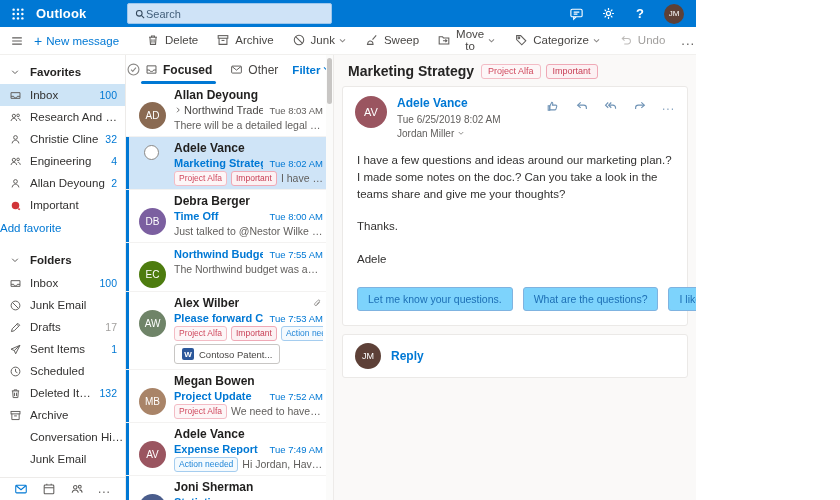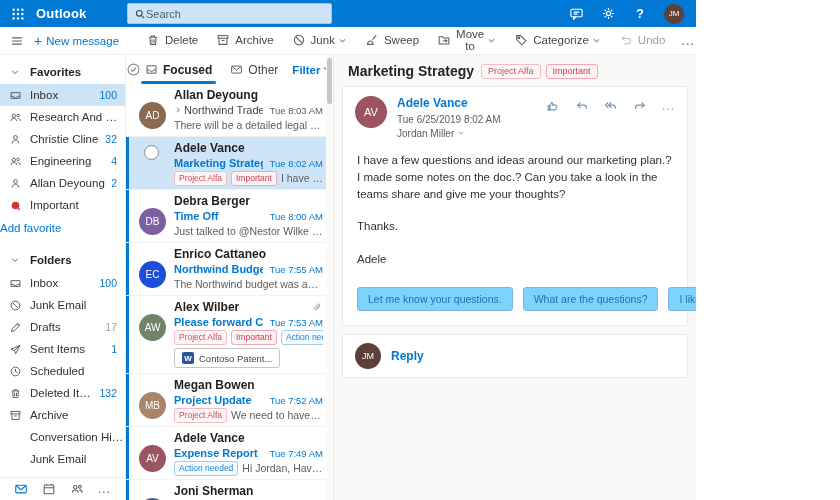--- a/index.html
+++ b/index.html
@@ -540,25 +540,22 @@
                   <span>Time Off</span>
                 </span>
                 <span class="m-time">Tue 8:00 AM</span>
               </div>
               <div class="m-prev">
                 <span class="prev-txt">Just talked to @Nestor Wilke and he will be ...</span>
               </div>
             </div>
           </div>
           <div class="msg unread">
-            <span class="avatar" style="background:#1d4ed8">EC</span>
+            <span class="avatar" style="background:#4d7c0f">EC</span>
             <div class="m-body">
-              <div class="m-sender">
-                <span class="nm">Enrico Cattaneo</span>
-              </div>
               <div class="m-row2">
                 <span class="m-subject">
                   <span>Northwind Budget</span>
                 </span>
                 <span class="m-time">Tue 7:55 AM</span>
               </div>
               <div class="m-prev">
                 <span class="prev-txt">The Northwind budget was approved at toda...</span>
               </div>
             </div>

